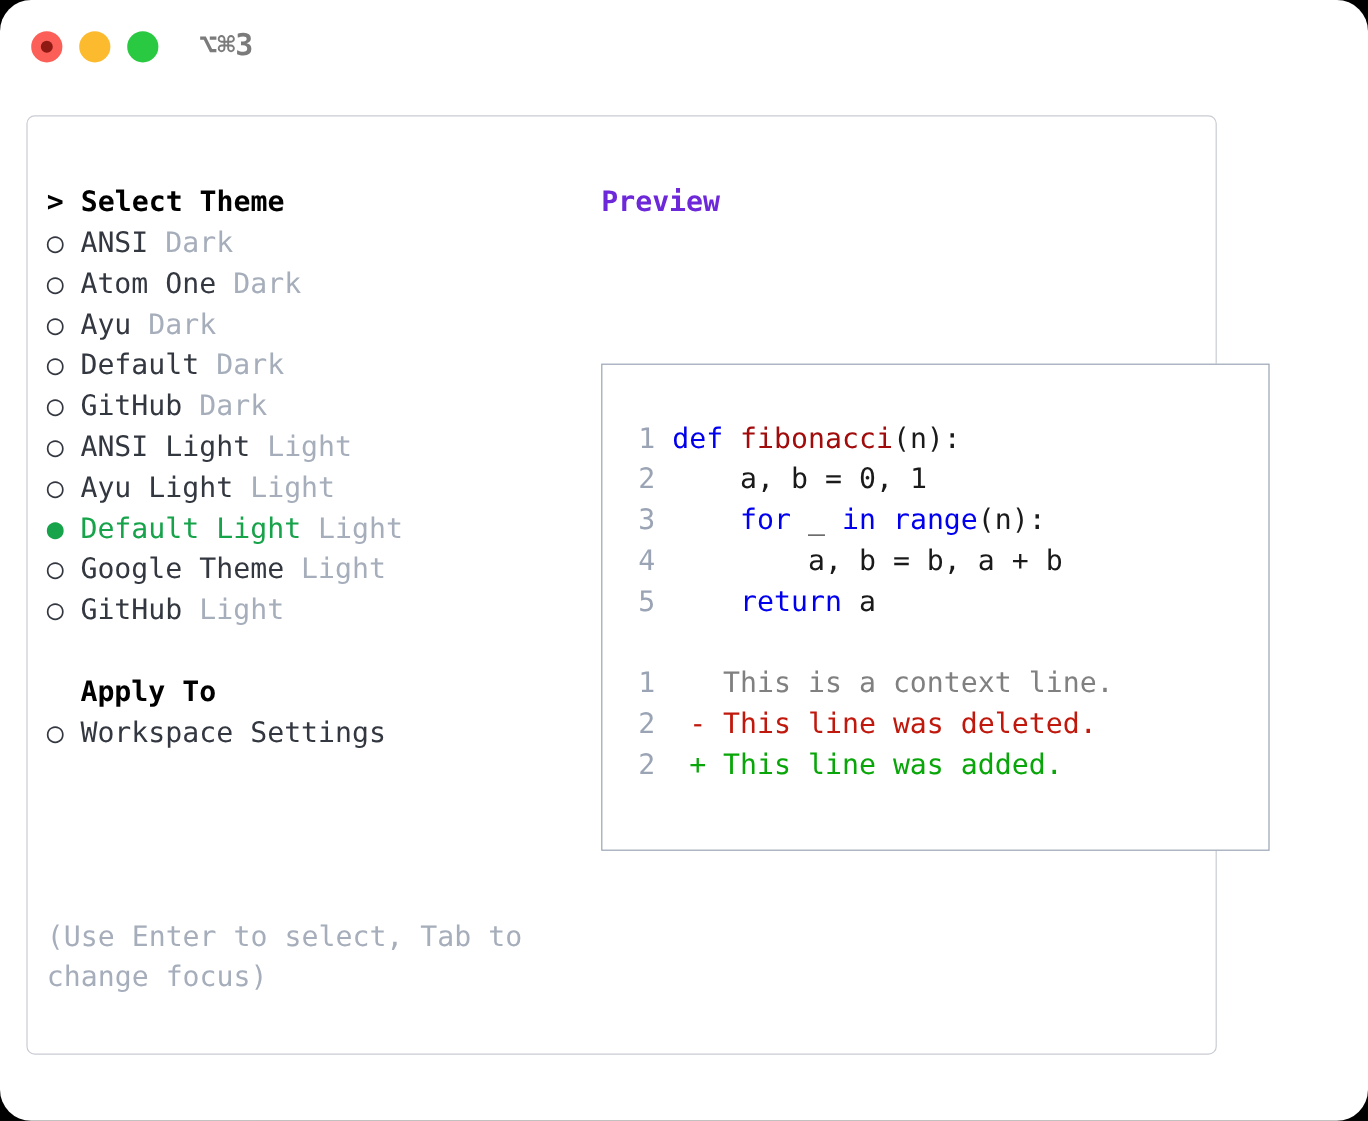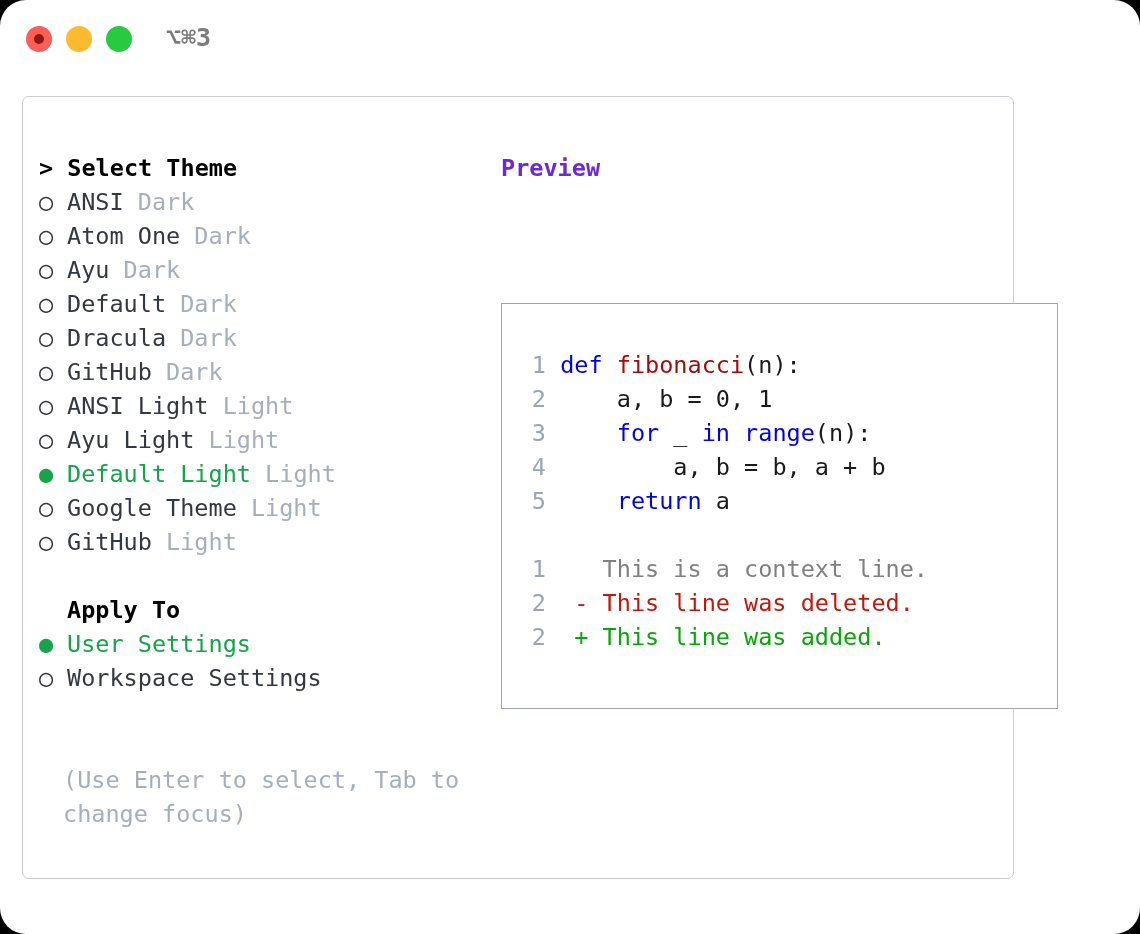--- a/index.html
+++ b/index.html
@@ -108,21 +108,20 @@
 
   #hint {
     position: absolute;
     left: 16px;
     top: 666px;
     width: 420px;
     font-size: 23.5px;
     line-height: 34px;
     color: #a6aebb;
     white-space: pre-wrap;
-    margin-left: 24px;
   }
 
   
   #right-col {
     position: absolute;
     left: 478px;
     top: 54px;
     width: 500px;
   }
   #preview-title {
@@ -182,32 +181,30 @@
 
   <div id="panel">
 
     <div id="left-col">
       <div class="row row-head">&gt; Select Theme</div>
       <div id="theme-list">
           <div class="row"><span class="marker bullet-off">○ </span><span>ANSI</span><span class="suffix"> Dark</span></div>
           <div class="row"><span class="marker bullet-off">○ </span><span>Atom One</span><span class="suffix"> Dark</span></div>
           <div class="row"><span class="marker bullet-off">○ </span><span>Ayu</span><span class="suffix"> Dark</span></div>
           <div class="row"><span class="marker bullet-off">○ </span><span>Default</span><span class="suffix"> Dark</span></div>
-          <div class="row"><span class="marker bullet-off">○ </span><span>Dracula</span><span class="suffix"> Dark</span></div>
           <div class="row"><span class="marker bullet-off">○ </span><span>GitHub</span><span class="suffix"> Dark</span></div>
           <div class="row"><span class="marker bullet-off">○ </span><span>ANSI Light</span><span class="suffix"> Light</span></div>
           <div class="row"><span class="marker bullet-off">○ </span><span>Ayu Light</span><span class="suffix"> Light</span></div>
           <div class="row"><span class="marker bullet-on">● </span><span class="sel-green">Default Light</span><span class="suffix"> Light</span></div>
           <div class="row"><span class="marker bullet-off">○ </span><span>Google Theme</span><span class="suffix"> Light</span></div>
           <div class="row"><span class="marker bullet-off">○ </span><span>GitHub</span><span class="suffix"> Light</span></div>
         </div>
       <div class="spacer"></div>
       <div class="row row-head"><span class="marker empty">○ </span><span>Apply To</span></div>
       <div id="apply-list">
-          <div class="row"><span class="marker bullet-on">● </span><span class="sel-green">User Settings</span></div>
           <div class="row"><span class="marker bullet-off">○ </span><span>Workspace Settings</span></div>
         </div>
     </div>
 
     <div id="hint">(Use Enter to select, Tab to change focus)</div>
 
     <div id="right-col">
       <div id="preview-title">Preview</div>
       <div id="preview-box">
         <div id="code"><div class="cline"><span class="gutter">1</span><span class="code-body"> <span class="kw">def </span><span class="fn">fibonacci</span><span class="pl">(n):</span></span></div><div class="cline"><span class="gutter">2</span><span class="code-body"> <span class="pl">    a, b = 0, 1</span></span></div><div class="cline"><span class="gutter">3</span><span class="code-body"> <span class="pl">    </span><span class="kw">for</span><span class="pl"> _ </span><span class="kw">in</span><span class="pl"> </span><span class="kw">range</span><span class="pl">(n):</span></span></div><div class="cline"><span class="gutter">4</span><span class="code-body"> <span class="pl">        a, b = b, a + b</span></span></div><div class="cline"><span class="gutter">5</span><span class="code-body"> <span class="pl">    </span><span class="kw">return</span><span class="pl"> a</span></span></div><div class="blank-line">&nbsp;</div><div class="cline"><span class="gutter">1</span><span class="code-body ctx">    This is a context line.</span></div><div class="cline"><span class="gutter">2</span><span class="code-body del">  - This line was deleted.</span></div><div class="cline"><span class="gutter">2</span><span class="code-body add">  + This line was added.</span></div></div>

